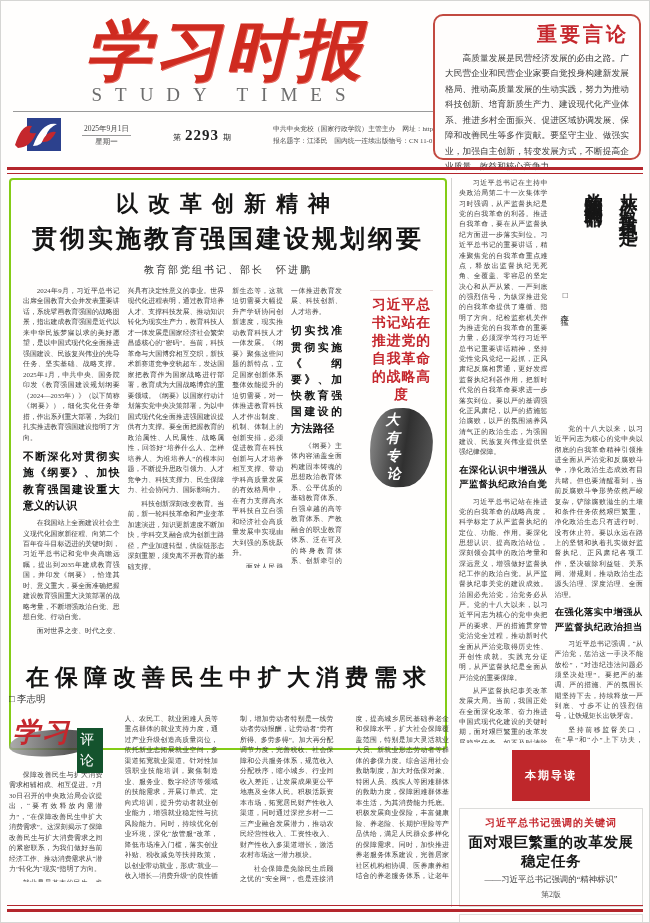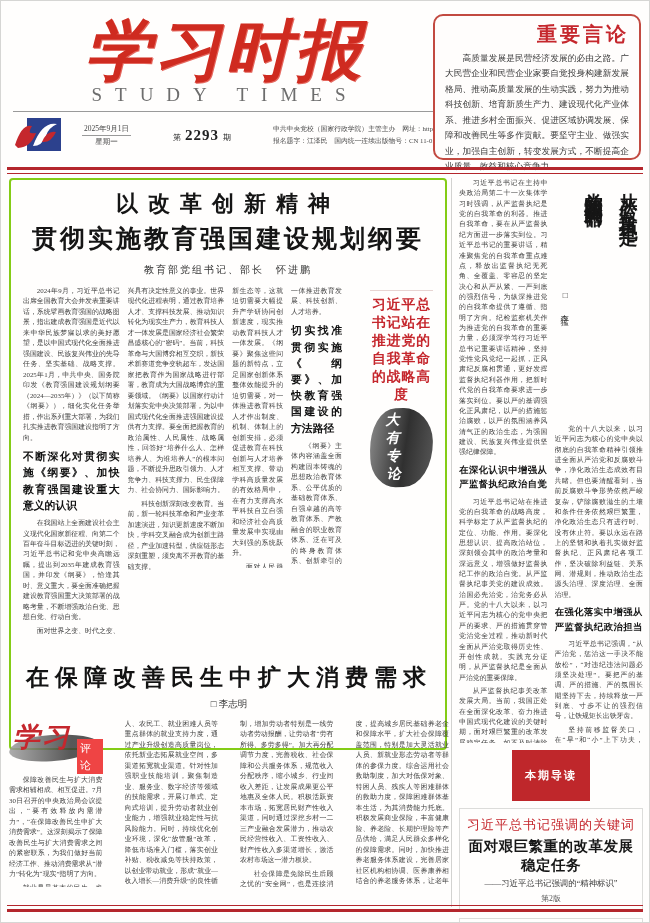--- a/index.html
+++ b/index.html
@@ -67,38 +67,38 @@
       gap:7px;padding-left:4px;margin-bottom:6px;}
   .vt-line{font-size:18.5px;font-weight:800;letter-spacing:6px;color:#161616;}
   .vt-line2{letter-spacing:2px;}
   .vt-auth{font-size:8.5px;letter-spacing:3px;color:#333;margin-top:112px;}
   
   .guide{margin-top:7px;text-align:center;}
   .guide-label{display:inline-block;background:#bf272b;color:#fff;font-weight:bold;
                font-size:11px;letter-spacing:2px;padding:18px 13px;
                font-family:"Liberation Sans","DejaVu Sans",sans-serif;}
   .gcard{border:1px solid #dcdcda;background:#fffefd;margin-top:7px;padding:7px 6px 6px;}
-  .gkicker{color:#c5272d;font-size:13px;font-weight:normal;letter-spacing:1px;}
+  .gkicker{color:#c5272d;font-size:10px;font-weight:bold;letter-spacing:1px;}
   .gtitle{font-size:14.5px;font-weight:800;color:#171717;margin-top:3px;letter-spacing:0.5px;}
   .gsub{font-size:8.4px;color:#3a3a3a;margin-top:3px;}
   .gpage{font-size:7.8px;color:#555;margin-top:4px;}
   
   .bottom-art{position:absolute;left:8px;top:661px;width:440px;height:240px;overflow:hidden;}
   .bh1{text-align:center;font-size:23px;font-weight:800;letter-spacing:6px;color:#131313;}
-  .bbyline{text-align:center;font-size:9.5px;color:#333;margin-top:5px;}
+  .bbyline{font-size:9.5px;color:#333;}
   .bcols{display:flex;gap:22px;margin-top:8px;height:168px;overflow:hidden;}
   .bcol{flex:1;font-size:6.9px;line-height:1.52;text-align:justify;color:#3d3d3d;overflow:hidden;}
   .plogo{position:relative;width:100%;height:52px;margin-bottom:4px;}
   .plogo .ink{position:absolute;left:0;top:16px;width:88px;height:26px;opacity:.85;
               background:linear-gradient(95deg,#a0a0a0,#3a3a3a 70%);
               border-radius:46% 54% 50% 50% / 58% 42% 62% 48%;transform:rotate(-4deg);}
   .plogo .xue{position:absolute;left:4px;top:-2px;font-size:27px;color:#c5272d;
               font-weight:bold;font-style:italic;letter-spacing:2px;}
-  .plogo .ping{position:absolute;left:68px;top:20px;font-size:11px;color:#fff;
-               background:#ef4444;padding:1px 3px;letter-spacing:1px;}
+  .plogo .ping{position:absolute;left:68px;top:14px;font-size:14px;color:#fff;
+               background:#14532d;padding:1px 3px;letter-spacing:1px;}
 </style>
 </head>
 <body>
 
 <div class="page">
 
   <div class="mast-left">
     <div class="mast-title">学习时报</div>
     <div class="mast-en">STUDY TIMES</div>
     <div class="info-bar">

